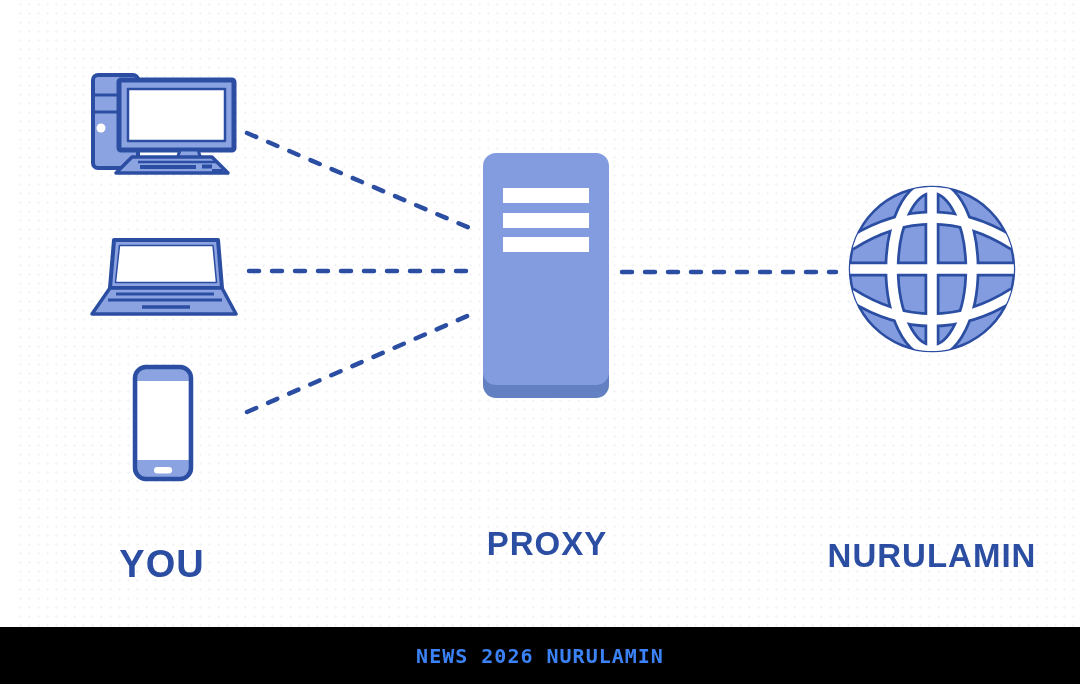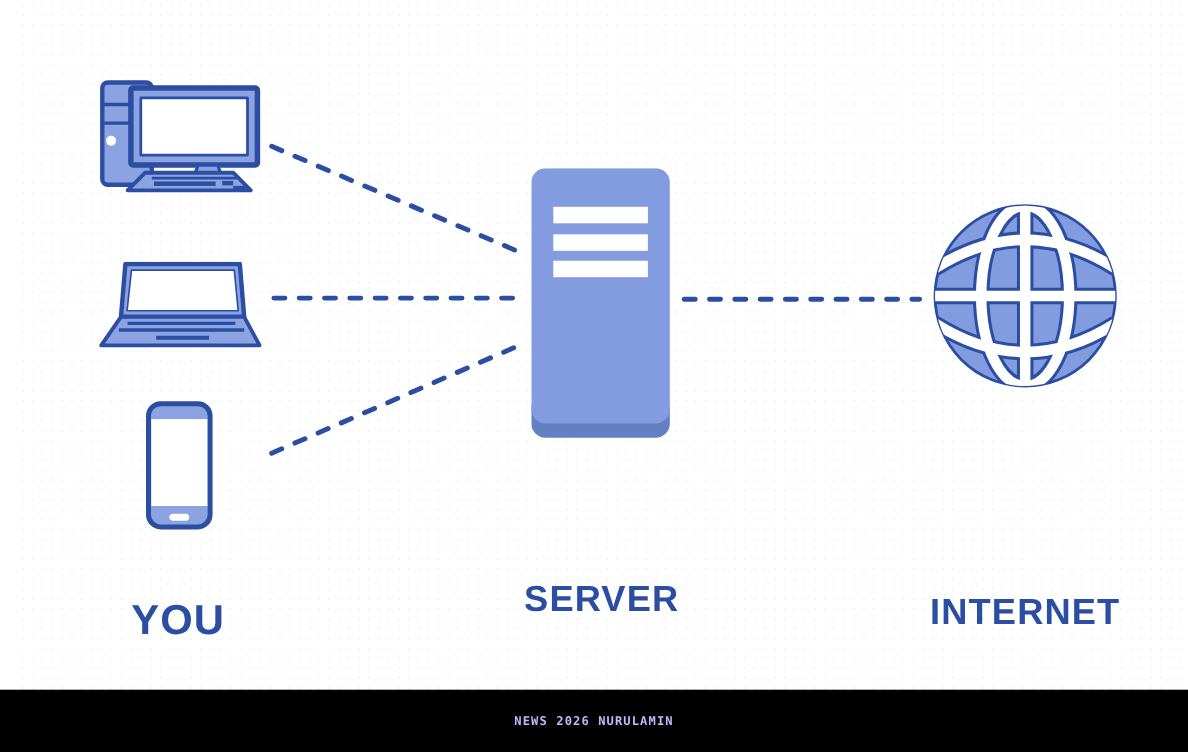--- a/index.html
+++ b/index.html
@@ -19,22 +19,22 @@
     text-align:center; letter-spacing:1px; line-height:40px;
   }
   #you-label      { left:46px;  top:544px; width:200px; font-size:38px; }
   #proxy-label    { left:421px; top:524px; width:220px; font-size:33px; }
   #internet-label { left:791px; top:536px; width:250px; font-size:33px; }
   .footer-bar {
     position:absolute; left:0; top:627px; width:1080px; height:57px;
     background:#000000; display:flex; align-items:center; justify-content:center;
   }
   .footer-text {
-    color:#c4b5fd; font-family:"DejaVu Sans Mono", monospace;
-    font-weight:bold; font-size:11px; letter-spacing:1px;
+    color:#3b82f6; font-family:"DejaVu Sans Mono", monospace;
+    font-weight:bold; font-size:20px; letter-spacing:1px;
   }
   svg { display:block; }
 </style>
 </head>
 <body>
 
 <div class="frame">
   <div class="stage">
 
     <svg class="icon-abs" style="left:0;top:0" width="1080" height="627" viewBox="0 0 1080 627">
@@ -109,22 +109,22 @@
           <ellipse cx="85" cy="85" rx="40" ry="82"></ellipse>
           <path d="M 3,60 Q 85,8 167,60"></path>
           <path d="M 3,110 Q 85,162 167,110"></path>
         </g>
       </g>
     </svg>
 
     <div id="you-label" class="node-label">YOU</div>
 
     <div id="proxy-label" class="node-label">
-      <span style="display:block">SERVER</span>
+      <span style="display:block">PROXY</span>
     </div>
 
-    <div id="internet-label" class="node-label">INTERNET</div>
+    <div id="internet-label" class="node-label">NURULAMIN</div>
   </div>
 
   <div class="footer-bar">
     <span class="footer-text">NEWS 2026 NURULAMIN</span>
   </div>
 </div>
 
 </body></html>

